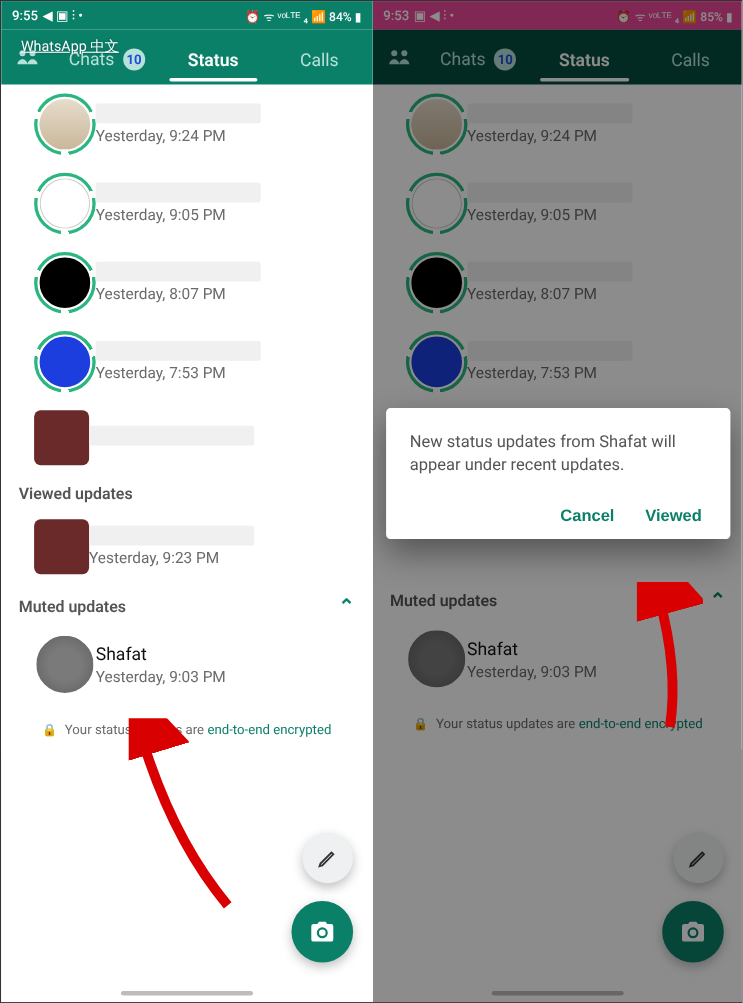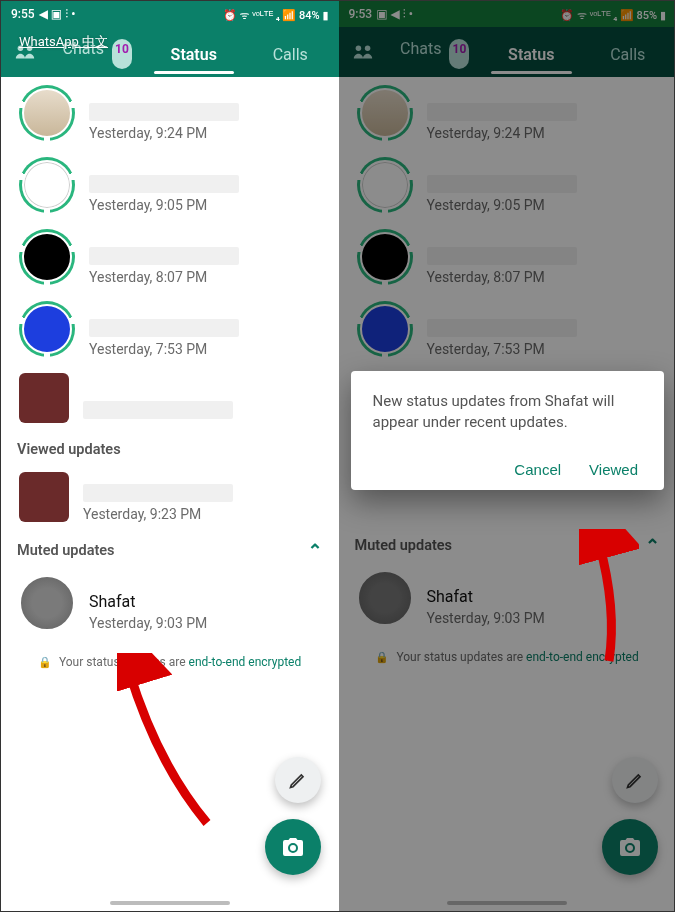--- a/index.html
+++ b/index.html
@@ -34,21 +34,21 @@
     height: 26px;
     background: #0b8069;
     color: #fff;
     display: flex;
     align-items: center;
     justify-content: space-between;
     padding: 0 10px;
     font-size: 12px;
     font-weight: 500;
   }
-  .screen.right .statusbar { background: #15803d; }
+  .screen.right .statusbar { background: #ec4899; }
   .sb-left, .sb-right { display: flex; align-items: center; gap: 4px; }
   .sb-right { font-size: 11px; gap: 2px; }
 
   
   .title-overlay {
     position: absolute;
     top: 32px; left: 18px;
     color: #fff;
     font-size: 13px;
     z-index: 60;
@@ -86,39 +86,38 @@
     content: "";
     position: absolute;
     left: 8px; right: 8px; bottom: 0;
     height: 3px;
     background: #fff;
     border-radius: 2px;
   }
   .badge {
     display: inline-block;
     min-width: 20px;
-    height: 30px;
+    height: 20px;
     border-radius: 10px;
     background: #b8e1d9;
-    color: #a21caf;
+    color: #1d4ed8;
     font-size: 12px;
     line-height: 20px;
     font-weight: 700;
     text-align: center;
     margin-left: 4px;
     vertical-align: 1px;
   }
 
   
   .list { background: #fff; }
   .row {
     display: flex;
-    align-items: flex-end;
-    padding: 8px 18px;
-    gap: 14px;
+    align-items: center;
+    padding: 8px 30px;
   }
   .avatar-ring {
     width: 56px; height: 56px;
     border-radius: 50%;
     display: flex;
     align-items: center;
     justify-content: center;
     flex: 0 0 56px;
   }
   .ring-unseen {
@@ -250,21 +249,21 @@
     justify-content: flex-end;
     gap: 28px;
     margin-top: 28px;
     padding-right: 4px;
   }
   .dialog .actions button {
     background: none;
     border: none;
     color: #0b8069;
     font-size: 15px;
-    font-weight: 400;
+    font-weight: 700;
     cursor: pointer;
   }
 </style>
 </head>
 <body>
 
 <div class="screen left">
 
   <div class="statusbar">
     <div class="sb-left">

